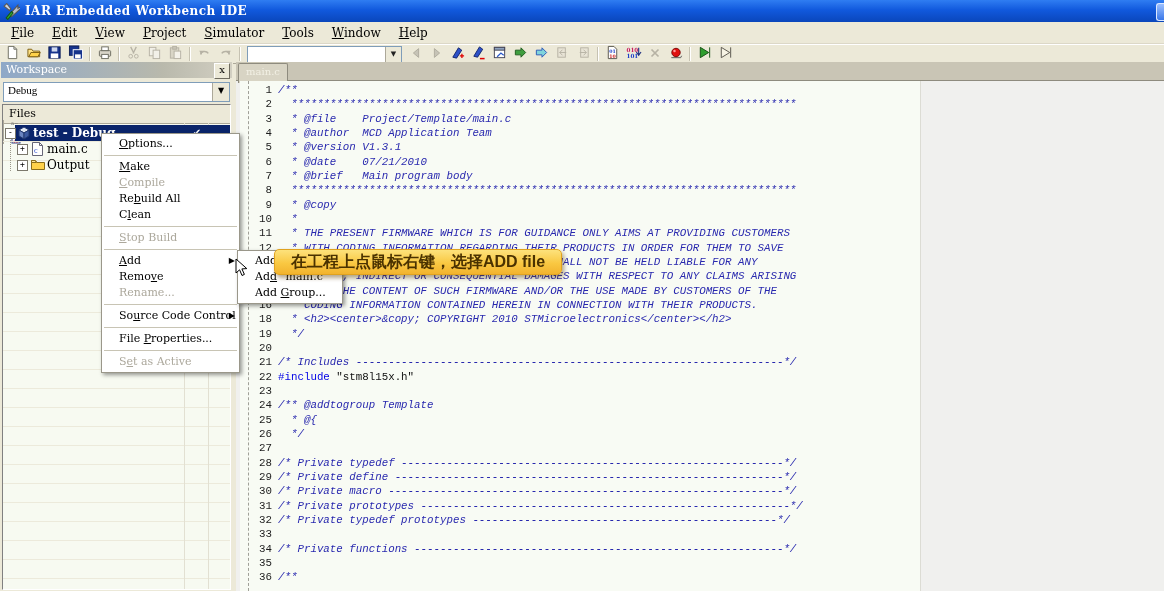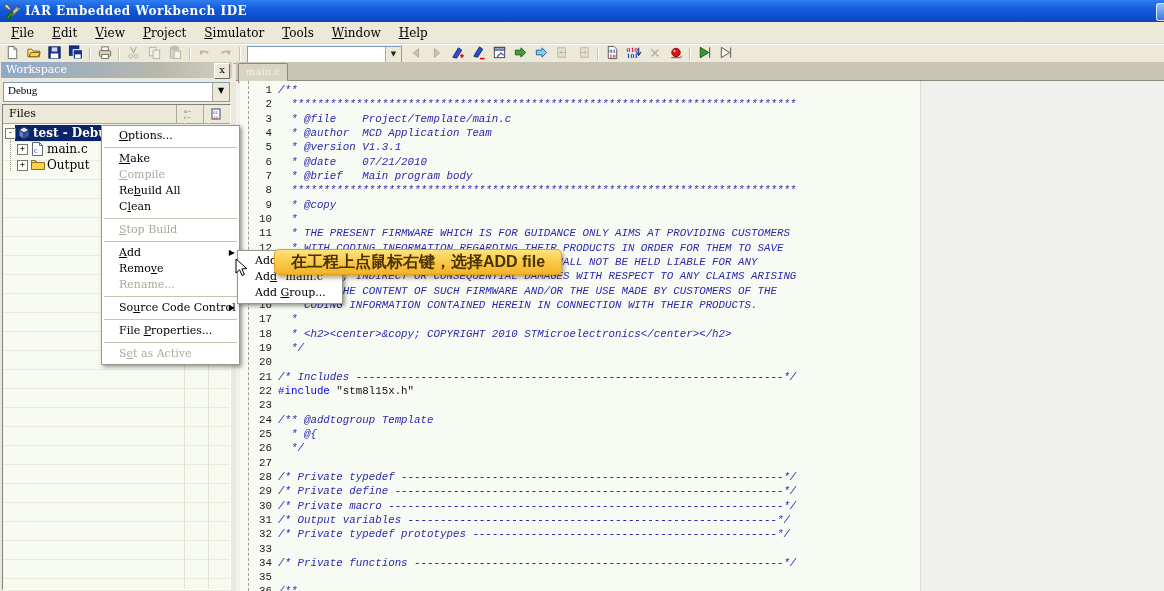--- a/index.html
+++ b/index.html
@@ -41,21 +41,21 @@
     border:1px solid;border-color:#fff #6f6c60 #6f6c60 #fff;font-size:10px;line-height:12px;
     text-align:center;color:#000;}
   .ws-combo{position:absolute;left:3px;top:20px;right:3px;height:18px;background:#fff;
     border:1px solid #7f9db9;display:flex;}
   .ws-combo-val{flex:1;font-size:11px;padding:1px 4px;font-family:Liberation Serif, serif;}
   .ws-combo-btn{width:16px;background:#ece9d8;border-left:1px solid #aca899;font-size:8px;
     line-height:16px;text-align:center;}
   .files{position:absolute;left:2px;top:42px;right:2px;bottom:1px;background:#f7faf1;
     border:1px solid;border-color:#808080 #fff #fff #808080;overflow:hidden;}
   .files-header{position:absolute;left:0;top:0;right:0;height:18px;background:#ece9d8;
-    border-bottom:1px solid #aca899;display:flex;font-size:11px;}
+    border-bottom:1px solid #aca899;display:flex;font-size:11px;flex-direction:column;}
   .fh-label{flex:1;padding:2px 0 0 6px;}
   .fh-cell{width:26px;border-left:1px solid #aca899;display:flex;align-items:center;justify-content:center;}
   .files-grid{position:absolute;left:0;top:18px;right:0;bottom:0;
     background:repeating-linear-gradient(180deg,transparent 0 18px,#eceadb 18px 19px);}
   .vline{position:absolute;top:18px;bottom:0;width:1px;background:#e2e0d2;}
   .trow{position:absolute;left:0;right:0;height:16px;font-size:12px;}
   .trow .sel{position:absolute;left:12px;right:0;top:0;bottom:0;background:#0a246a;}
   .expander{position:absolute;width:9px;height:9px;top:3px;background:#fff;border:1px solid #7b786c;
     font-size:8px;line-height:7px;text-align:center;color:#000;font-family:"DejaVu Sans Mono",monospace;}
   .tlabel{position:absolute;top:1px;white-space:nowrap;}
@@ -76,21 +76,21 @@
     font-family:"Liberation Mono","DejaVu Sans Mono",monospace;font-size:10.8px;}
   .ln{height:14.33px;line-height:14.33px;white-space:pre;}
   .lnum{display:inline-block;width:32px;text-align:right;color:#1c1c1c;font-style:normal;}
   .sg-c{color:#2828ae;font-style:italic;margin-left:6px;}
   .sg-k{color:#0000e6;margin-left:6px;}
   .sg-s{color:#101010;}
 
   
   .cmenu{position:absolute;background:#fff;border:1px solid #9a978a;
     box-shadow:2px 2px 4px rgba(0,0,0,.4);padding:2px 0;font-size:11px;z-index:40;}
-  .cmenu-main{left:101px;top:125px;width:137px;}
+  .cmenu-main{left:101px;top:133px;width:137px;}
   .cmenu-sub{left:237px;top:250px;width:104px;z-index:41;}
   .mi{height:16px;line-height:16px;padding:0 14px 0 17px;position:relative;white-space:nowrap;color:#000;}
   .mi.dis{color:#aca89c;}
   .mi u{text-decoration:underline;}
   .mi .arrow{position:absolute;right:4px;font-size:8px;top:0;}
   .msep{height:1px;background:#c8c4b4;margin:3px 2px;}
 
   
   .tip{position:absolute;left:274px;top:249px;width:286px;height:24px;z-index:60;
     background:linear-gradient(180deg,#fde27c 0%,#f9c842 55%,#f2b32e 100%);
@@ -375,35 +375,34 @@
         <div class="ln"><span class="lnum">7</span><span class="sg-c">  * @brief   Main program body</span></div>
         <div class="ln"><span class="lnum">8</span><span class="sg-c">  ******************************************************************************</span></div>
         <div class="ln"><span class="lnum">9</span><span class="sg-c">  * @copy</span></div>
         <div class="ln"><span class="lnum">10</span><span class="sg-c">  *</span></div>
         <div class="ln"><span class="lnum">11</span><span class="sg-c">  * THE PRESENT FIRMWARE WHICH IS FOR GUIDANCE ONLY AIMS AT PROVIDING CUSTOMERS</span></div>
         <div class="ln"><span class="lnum">12</span><span class="sg-c">  * WITH CODING INFORMATION REGARDING THEIR PRODUCTS IN ORDER FOR THEM TO SAVE</span></div>
         <div class="ln"><span class="lnum">13</span><span class="sg-c">  * TIME. AS A RESULT, STMICROELECTRONICS SHALL NOT BE HELD LIABLE FOR ANY</span></div>
         <div class="ln"><span class="lnum">14</span><span class="sg-c">  * DIRECT, INDIRECT OR CONSEQUENTIAL DAMAGES WITH RESPECT TO ANY CLAIMS ARISING</span></div>
         <div class="ln"><span class="lnum">15</span><span class="sg-c">  * FROM THE CONTENT OF SUCH FIRMWARE AND/OR THE USE MADE BY CUSTOMERS OF THE</span></div>
         <div class="ln"><span class="lnum">16</span><span class="sg-c">  * CODING INFORMATION CONTAINED HEREIN IN CONNECTION WITH THEIR PRODUCTS.</span></div>
-        <div class="ln"><span class="lnum">17</span><span class="sg-c">  *</span></div>
         <div class="ln"><span class="lnum">18</span><span class="sg-c">  * &lt;h2&gt;&lt;center&gt;&amp;copy; COPYRIGHT 2010 STMicroelectronics&lt;/center&gt;&lt;/h2&gt;</span></div>
         <div class="ln"><span class="lnum">19</span><span class="sg-c">  */</span></div>
         <div class="ln"><span class="lnum">20</span></div>
         <div class="ln"><span class="lnum">21</span><span class="sg-c">/* Includes ------------------------------------------------------------------*/</span></div>
         <div class="ln"><span class="lnum">22</span><span class="sg-k">#include</span><span class="sg-s"> "stm8l15x.h"</span></div>
         <div class="ln"><span class="lnum">23</span></div>
         <div class="ln"><span class="lnum">24</span><span class="sg-c">/** @addtogroup Template</span></div>
         <div class="ln"><span class="lnum">25</span><span class="sg-c">  * @{</span></div>
         <div class="ln"><span class="lnum">26</span><span class="sg-c">  */</span></div>
         <div class="ln"><span class="lnum">27</span></div>
         <div class="ln"><span class="lnum">28</span><span class="sg-c">/* Private typedef -----------------------------------------------------------*/</span></div>
         <div class="ln"><span class="lnum">29</span><span class="sg-c">/* Private define ------------------------------------------------------------*/</span></div>
         <div class="ln"><span class="lnum">30</span><span class="sg-c">/* Private macro -------------------------------------------------------------*/</span></div>
-        <div class="ln"><span class="lnum">31</span><span class="sg-c">/* Output variables ---------------------------------------------------------*/</span></div>
+        <div class="ln"><span class="lnum">31</span><span class="sg-c">/* Private prototypes ---------------------------------------------------------*/</span></div>
         <div class="ln"><span class="lnum">32</span><span class="sg-c">/* Private typedef prototypes -----------------------------------------------*/</span></div>
         <div class="ln"><span class="lnum">33</span></div>
         <div class="ln"><span class="lnum">34</span><span class="sg-c">/* Private functions ---------------------------------------------------------*/</span></div>
         <div class="ln"><span class="lnum">35</span></div>
         <div class="ln"><span class="lnum">36</span><span class="sg-c">/**</span></div>
       </div>
   </div>
 </div>
 
 <div class="cmenu cmenu-main" id="cmenu-main">

